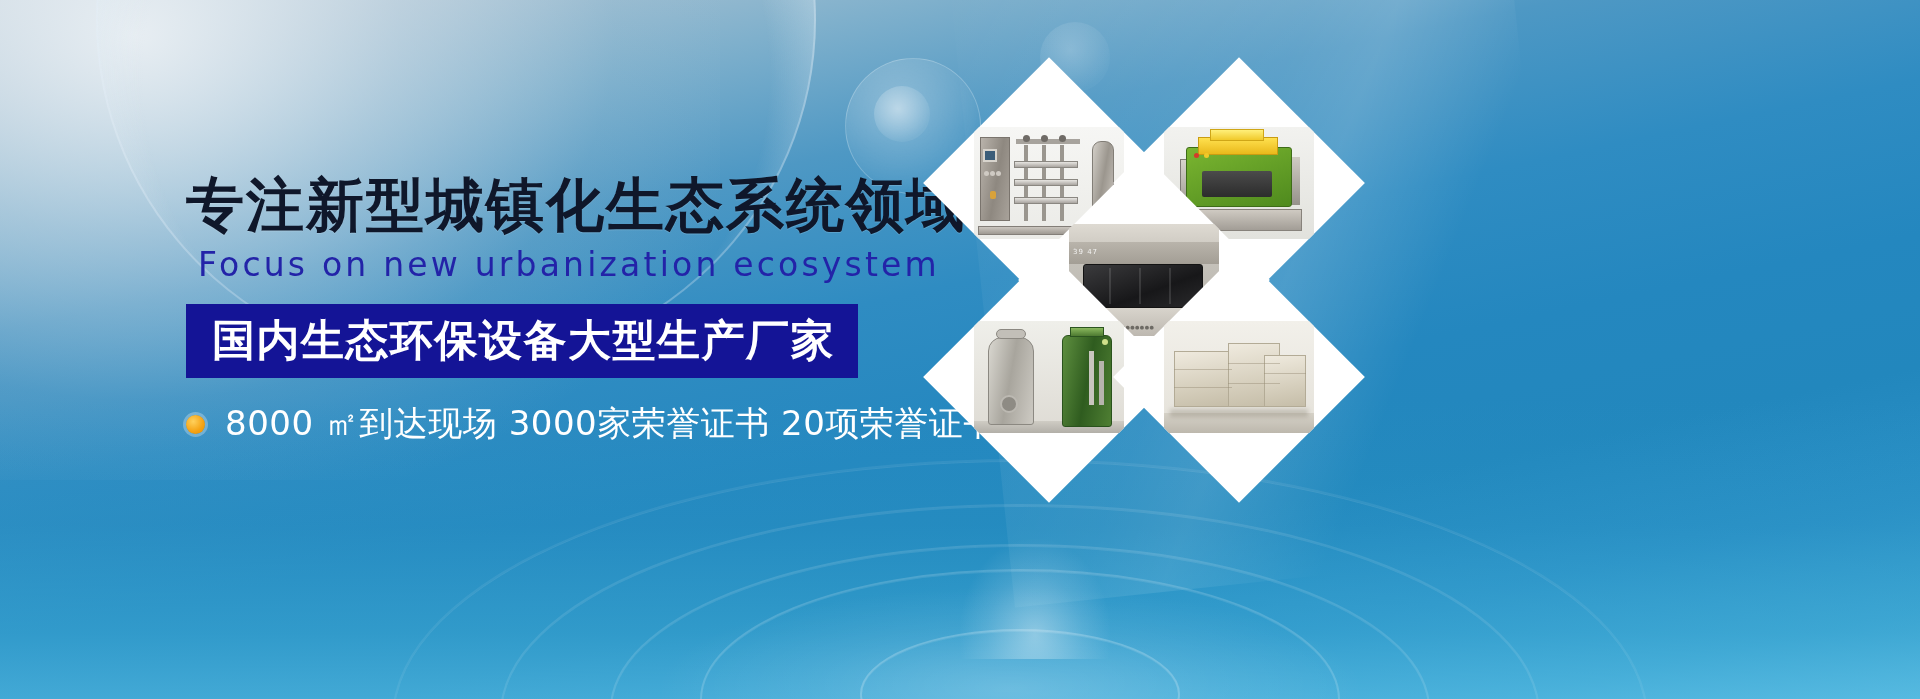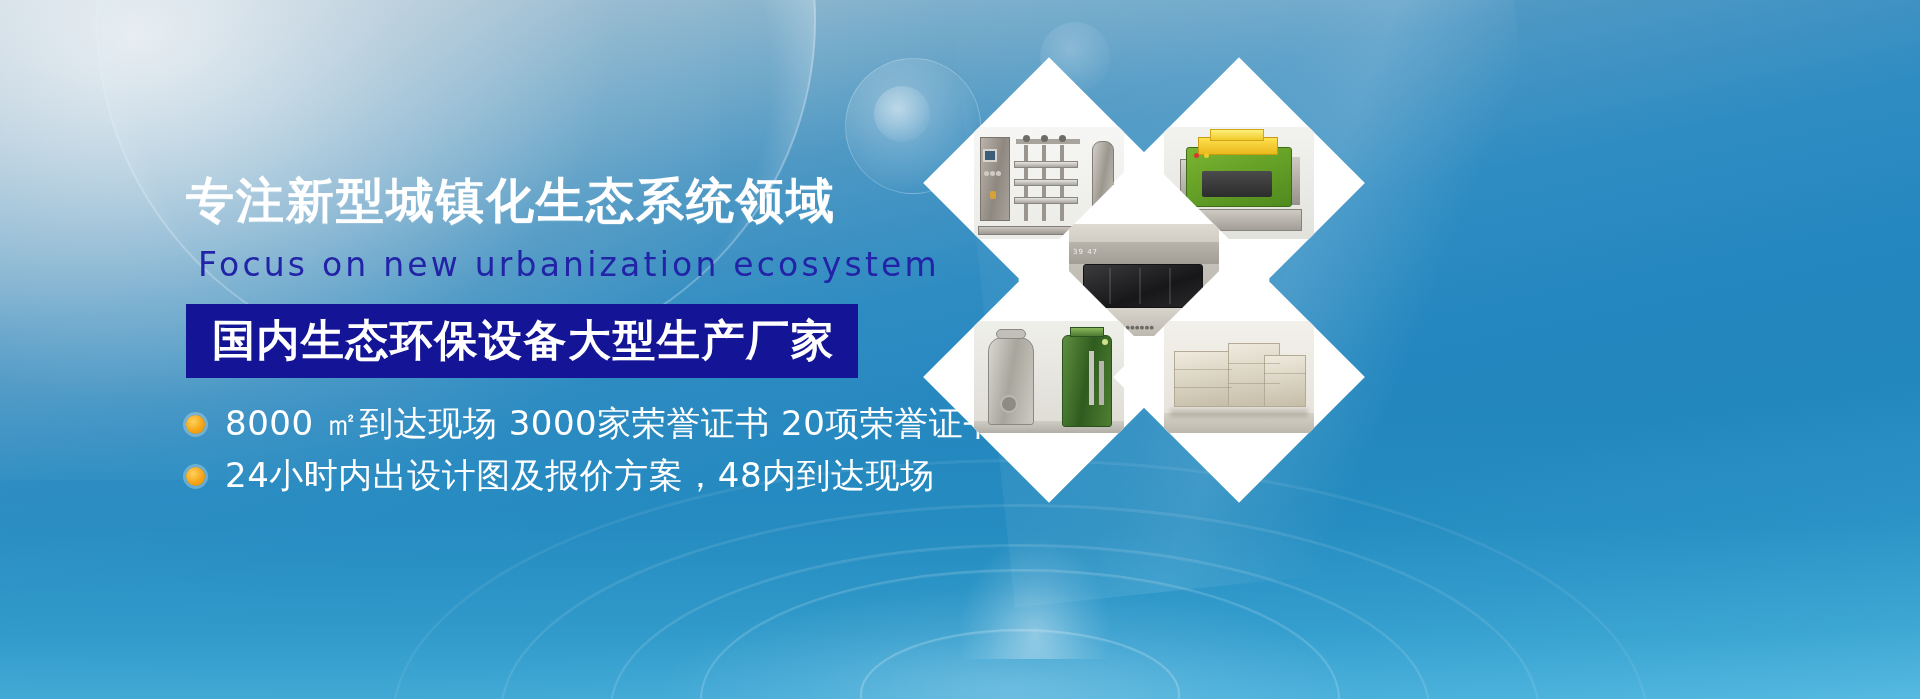--- a/index.html
+++ b/index.html
@@ -77,22 +77,22 @@
   }
   .sheen {
     position:absolute; left:980px; top:-60px; width:560px; height:640px;
     background:linear-gradient(118deg, rgba(255,255,255,0) 0%, rgba(255,255,255,.10) 44%, rgba(255,255,255,.16) 54%, rgba(255,255,255,0) 72%);
     transform:rotate(-6deg);
   }
   
   .copy { position:absolute; left:0; top:0; width:920px; height:699px; }
   .headline {
     position:absolute; left:186px; top:176px;
-    font-size:48px; line-height:1; font-weight:bold;
-    color:#ffffff; letter-spacing:2px; white-space:nowrap;
+    font-size:58px; line-height:1; font-weight:bold;
+    color:#0f172a; letter-spacing:2px; white-space:nowrap;
     font-family:"DejaVu Sans","Liberation Sans",sans-serif;
     text-shadow:0 1px 0 rgba(255,255,255,.14);
   }
   .subhead {
     position:absolute; left:198px; top:248px;
     font-size:33px; line-height:1; font-weight:400;
     color:#2323a8; letter-spacing:3.2px; white-space:nowrap;
   }
   .banner-strip {
     position:absolute; left:186px; top:296px;
@@ -228,24 +228,20 @@
 
     <div class="banner-strip">
       <div class="strip-text">国内生态环保设备大型生产厂家</div>
     </div>
 
     <div class="bullets">
       <div class="bullet-row">
         <span class="bullet-dot"></span>
         <span class="bullet-text"><span class="hi">8000 ㎡</span><span>到达现场 </span><span class="hi">3000家</span><span>荣誉证书 </span><span class="hi">20项</span><span>荣誉证书</span></span>
       </div>
-      <div class="bullet-row">
-        <span class="bullet-dot"></span>
-        <span class="bullet-text"><span class="hi">24小时</span><span>内出设计图及报价方案，</span><span class="hi">48内</span><span>到达现场</span></span>
-      </div>
     </div>
   </div>
 
   <div class="diamonds">
 
     <div class="dia d1">
       <div class="dia-inner">
         <div class="photo p1">
           <div class="base"></div>
           <div class="cab"></div>

